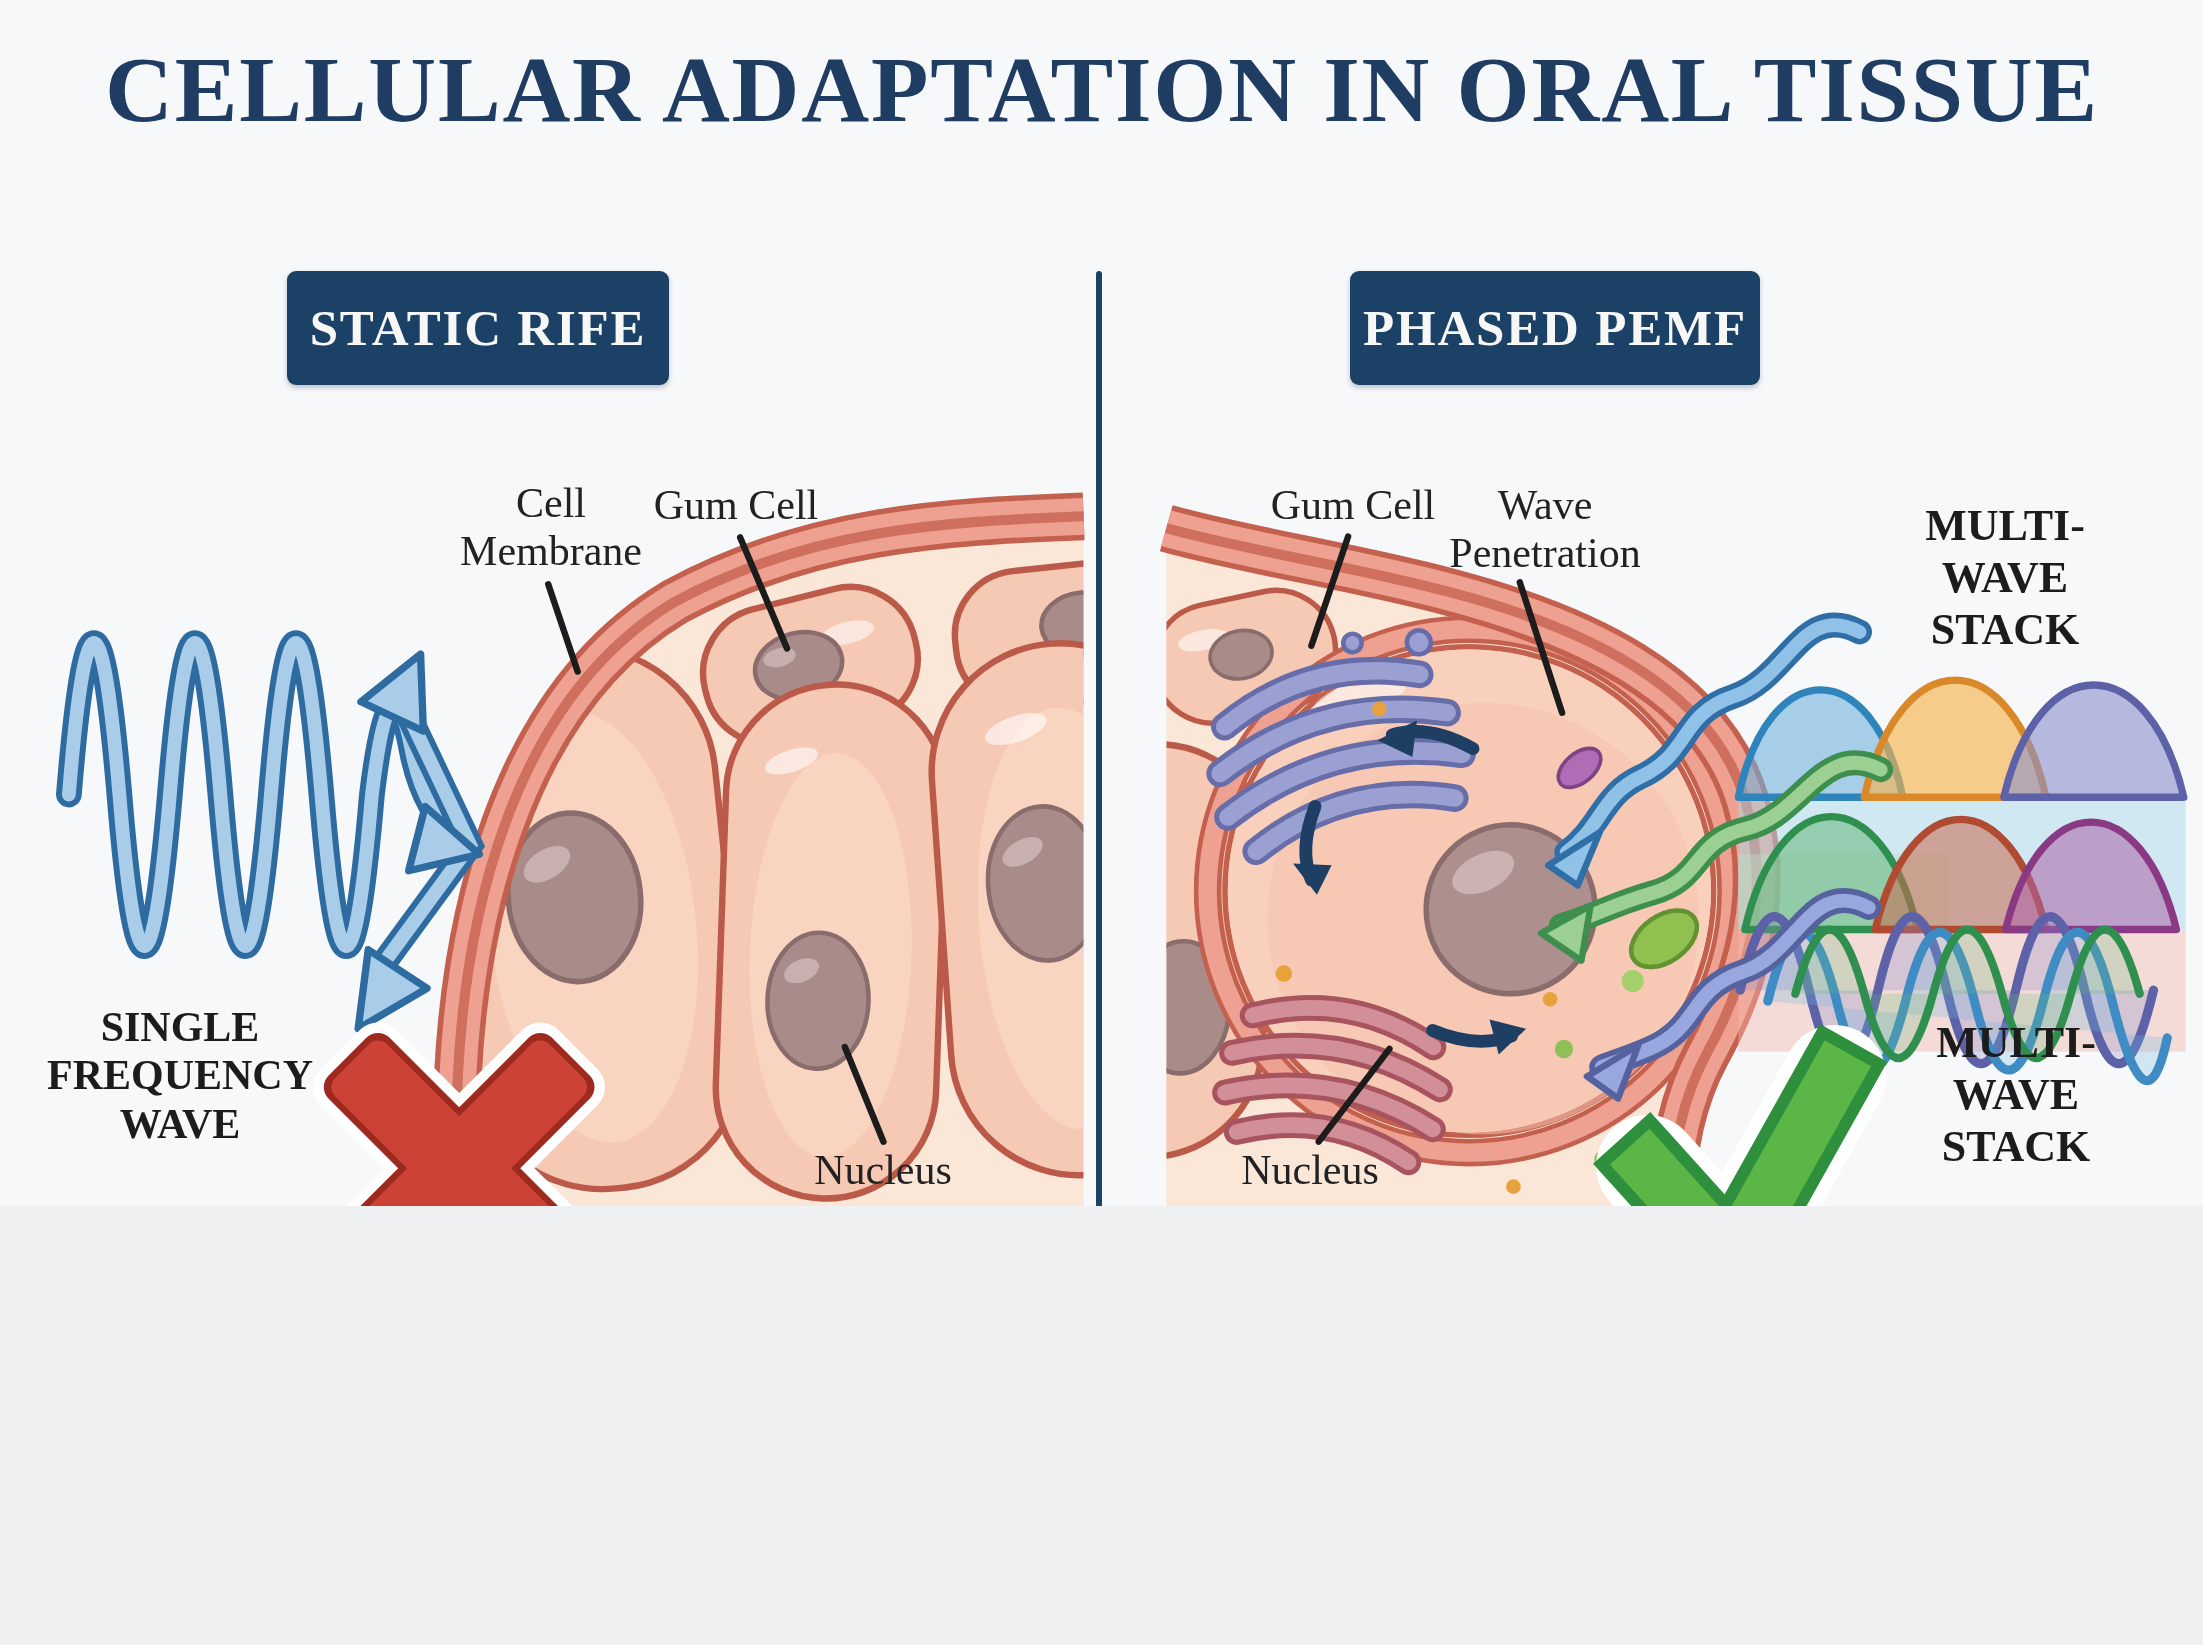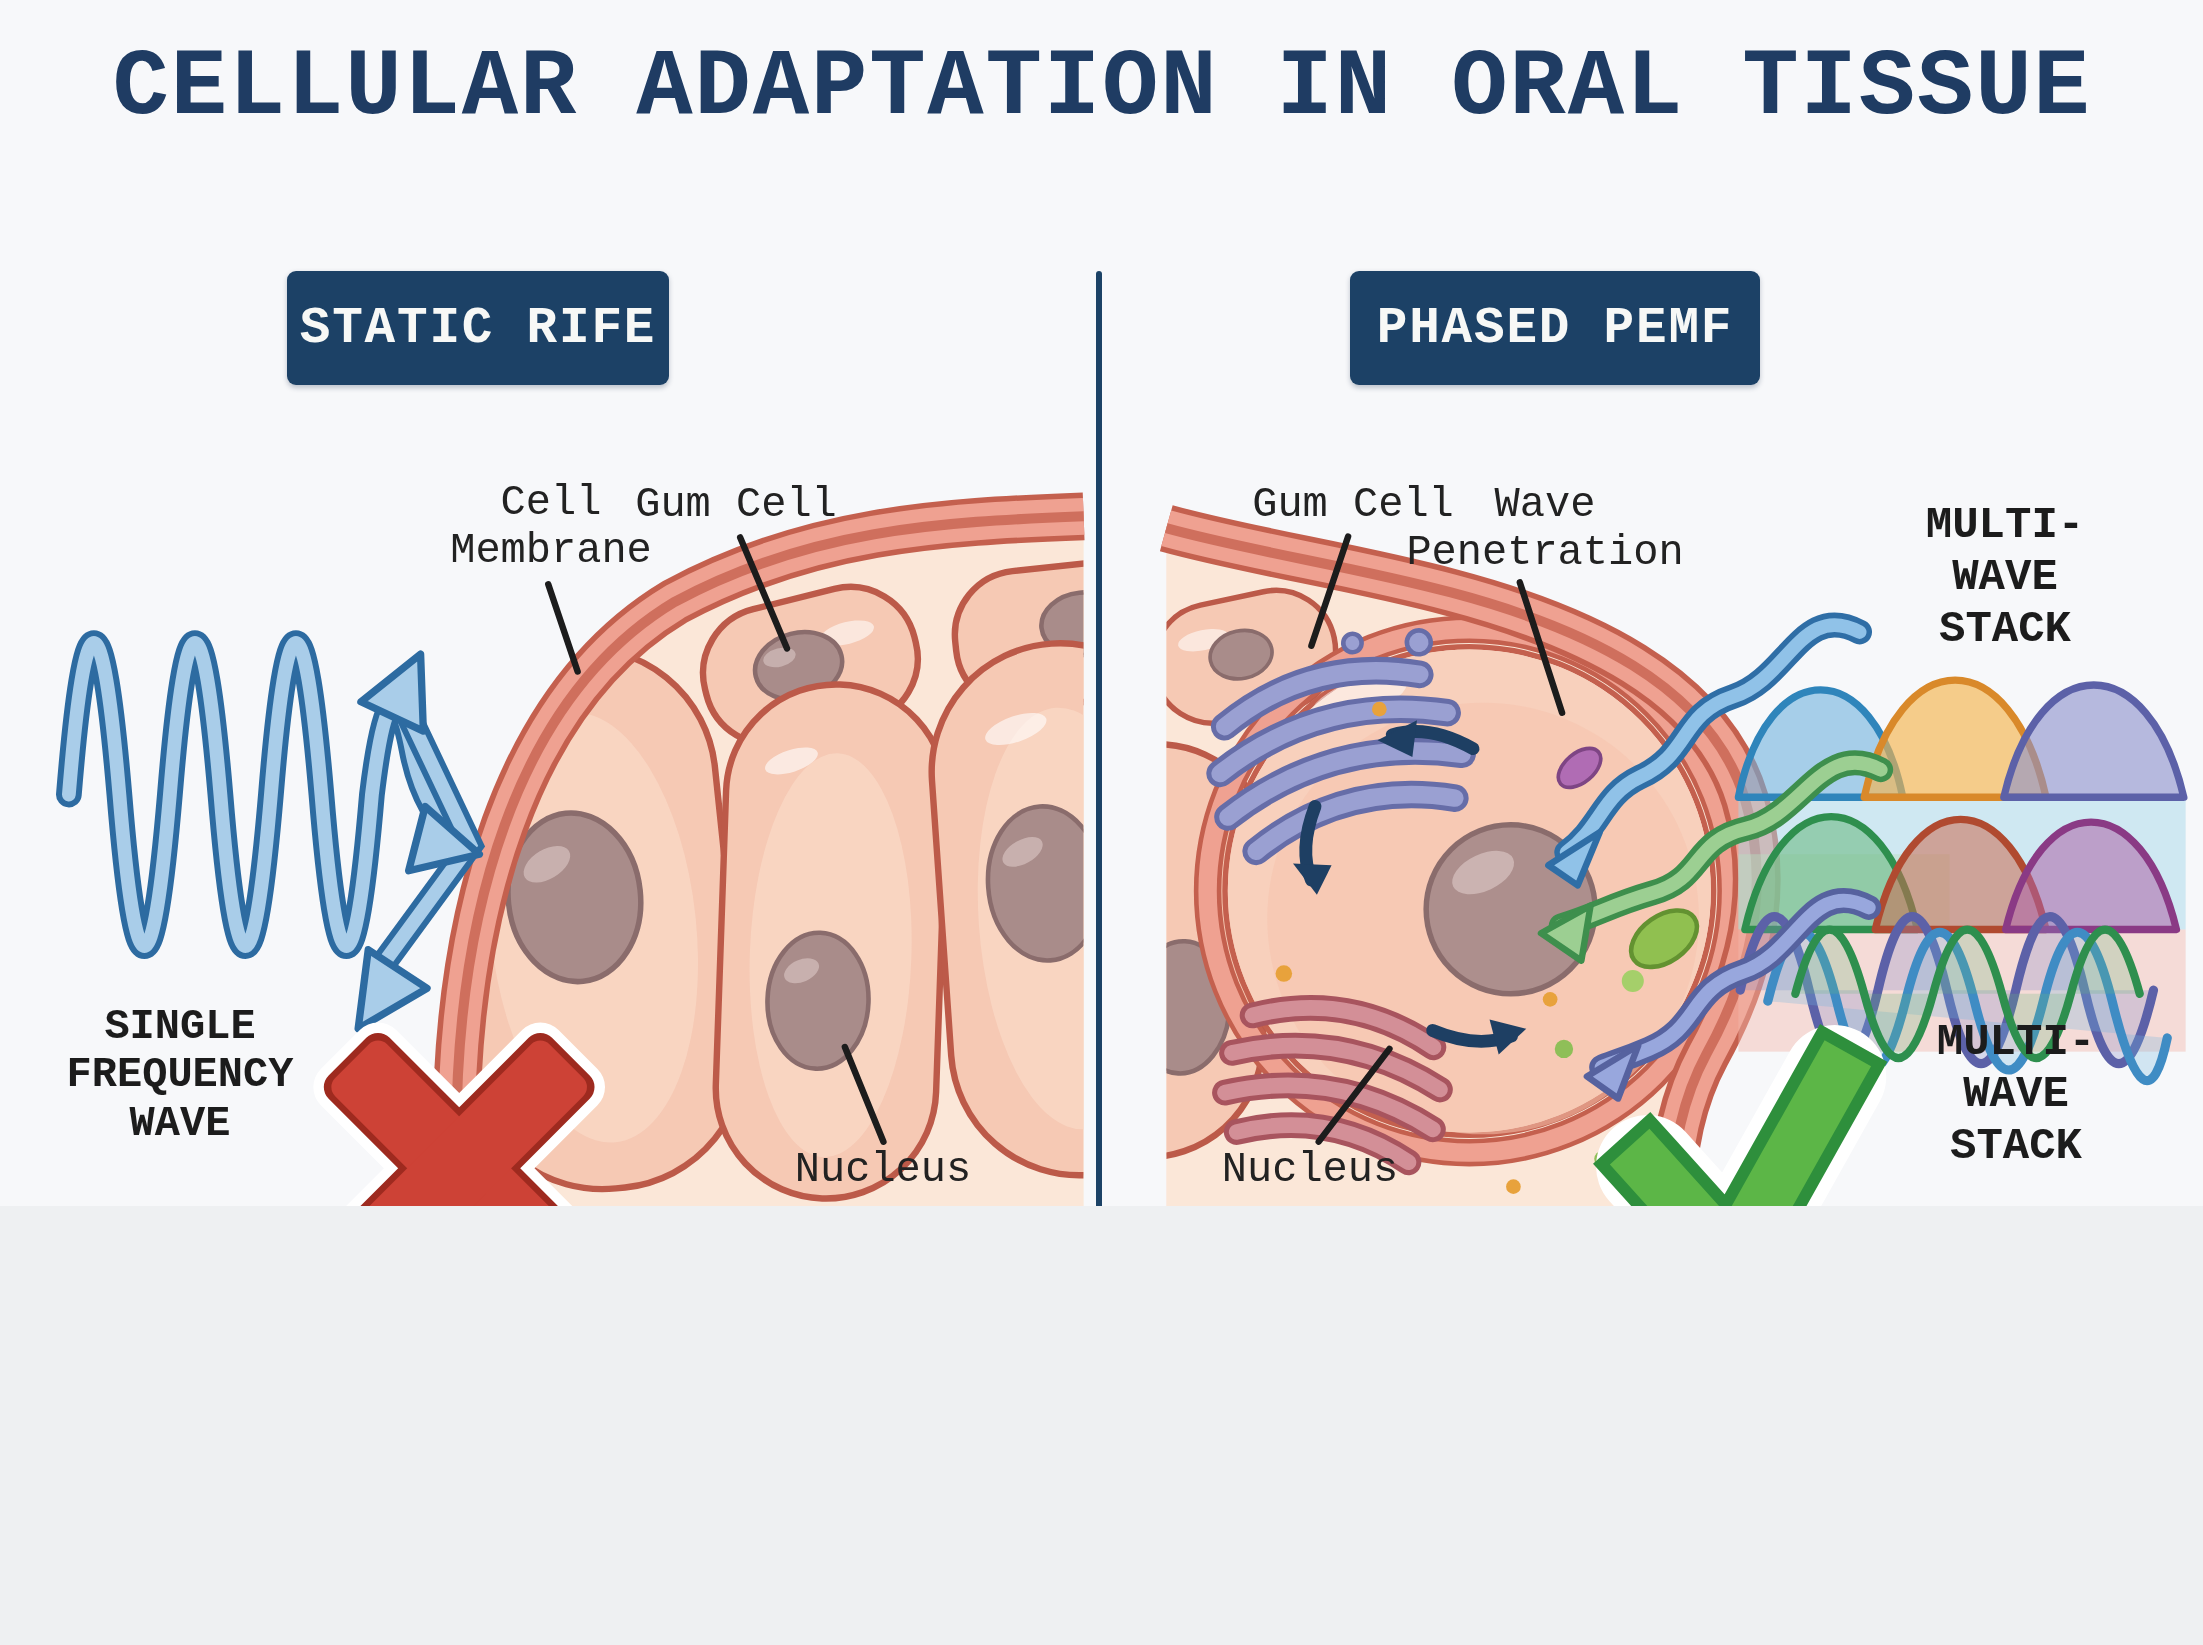--- a/index.html
+++ b/index.html
@@ -1,19 +1,19 @@
 <!DOCTYPE html>
 <html style="--c-page_bg: #f7f8fa; --c-title: #1f3c63; --c-badge_bg: #1c4166; --c-badge_text: #f7f8f6; --c-divider: #1c4266; --c-label_black: #222222; --c-caption_gray: #2b2b2b; --c-blocked_red: #c23b2e; --c-success_green: #2c9b45; --c-wave_blue_light: #a9cde9; --c-wave_blue_dark: #2d6ba1; --c-membrane_salmon: #efa191; --c-membrane_outline: #c4604e; --c-tissue_peach: #fbe7d8; --c-cell_pink: #f6c9b4; --c-nucleus_taupe: #ab8e8c; --c-check_green: #5cb647; --c-cross_red: #cd4236;font-size:14.7px"><head>
 <meta charset="utf-8">
 <style>
   html,body{margin:0;padding:0;background:#eef0f2;}
   .canvas{
     position:relative;width:2204px;height:1206px;overflow:hidden;
     background:var(--c-page_bg,#f7f8fa);
-    font-family:Liberation Mono, monospace;
+    font-family:Liberation Serif, serif;
   }
   .abs{position:absolute;}
   .page-title{
     left:50%;top:35px;transform:translateX(-50%);
     font-size:94px;font-weight:700;letter-spacing:1.8px;white-space:nowrap;
     color:var(--c-title,#1f3c63);
   }
   .badge{
     display:flex;align-items:center;justify-content:center;
     background:var(--c-badge_bg,#1c4166);color:var(--c-badge_text,#f7f8f6);

